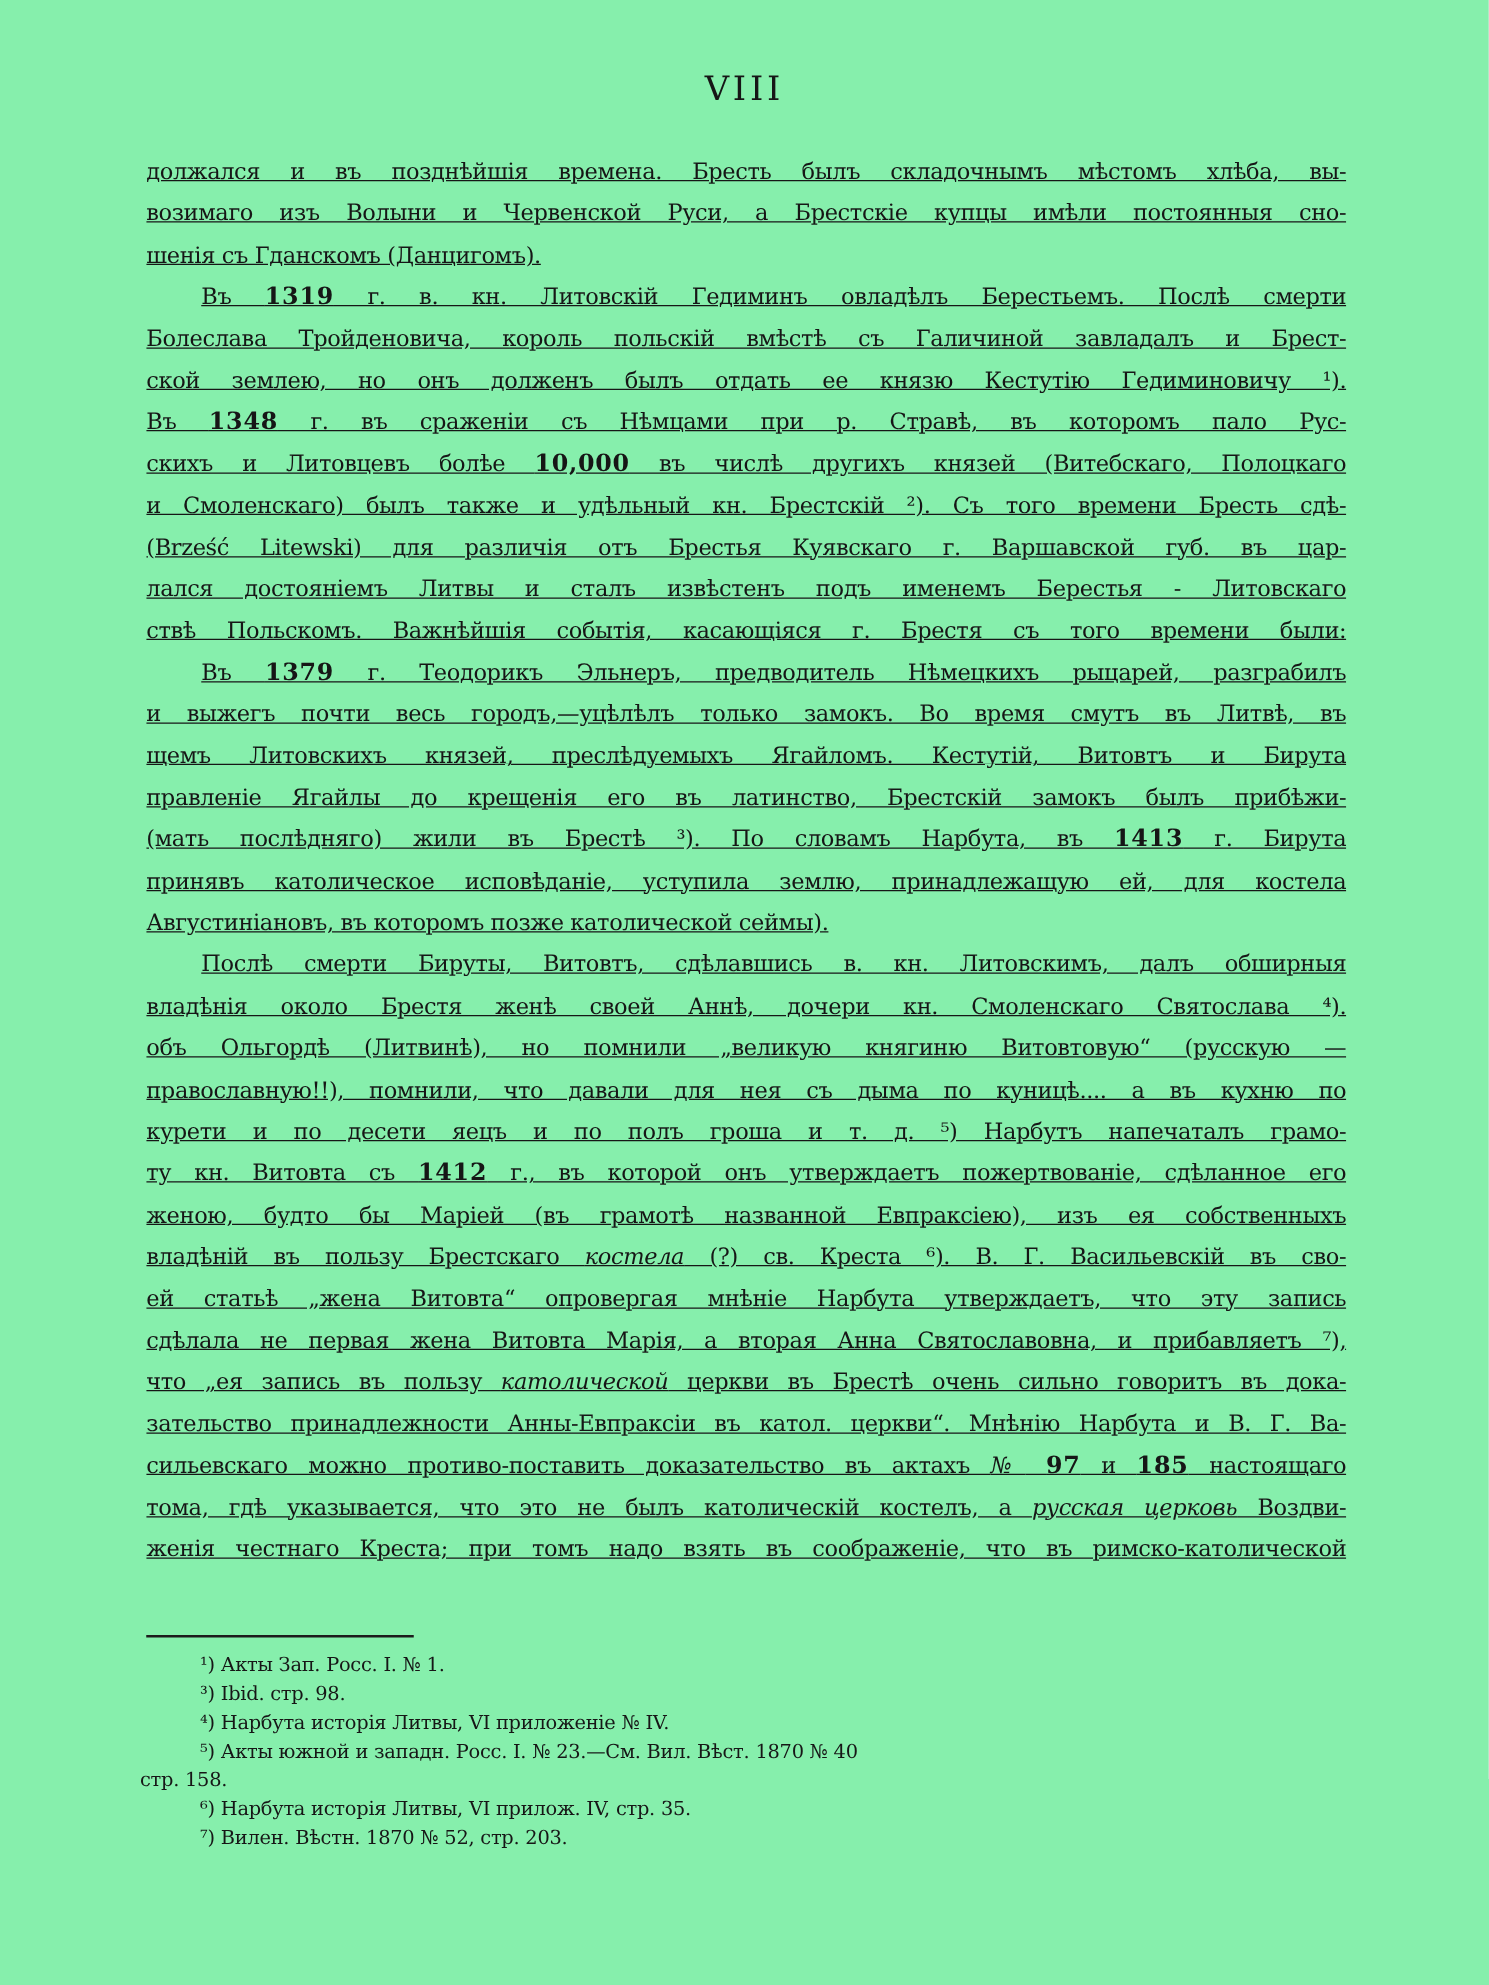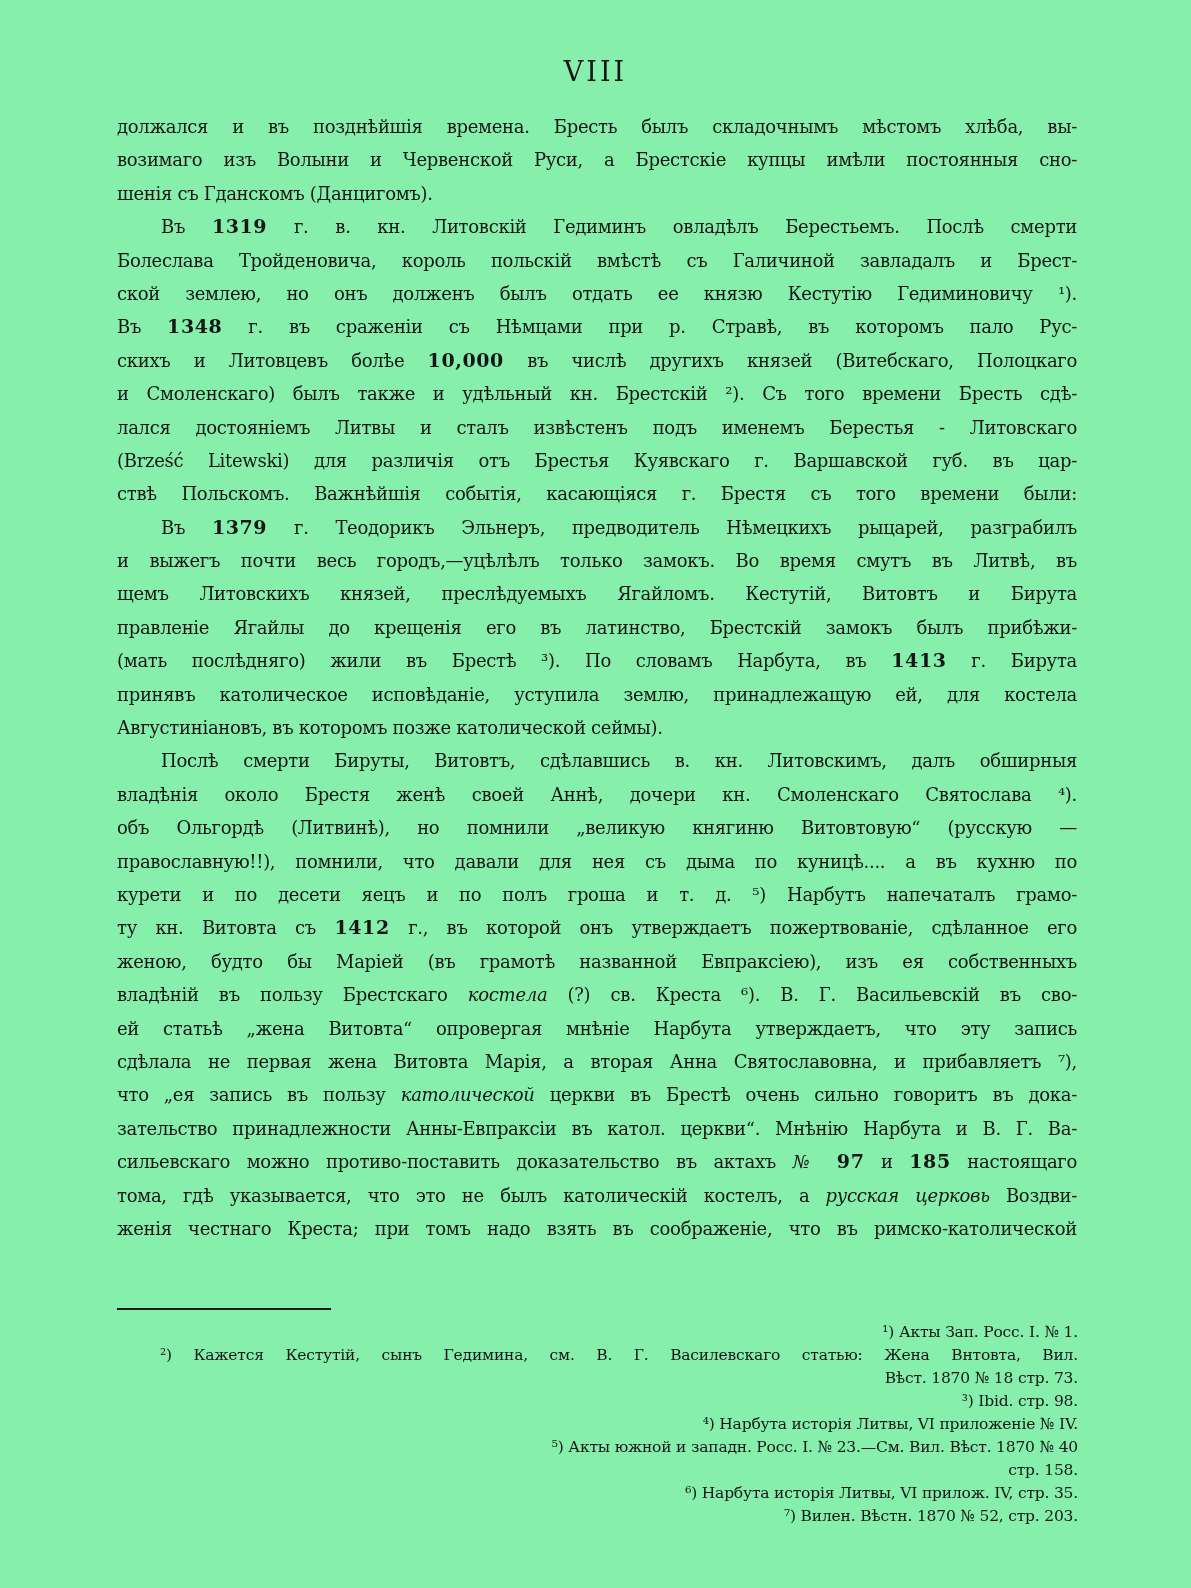--- a/index.html
+++ b/index.html
@@ -10,21 +10,21 @@
     font-family:"DejaVu Serif", serif;
     color:#161616;
     overflow:hidden;
     margin:0 auto;
   }
   .pagenum{
     position:absolute;top:56px;left:0;width:100%;
     text-align:center;font-size:27px;letter-spacing:3px;
   }
   .body-text{
-    position:absolute;left:117px;top:110px;width:960px;
+    position:absolute;left:117px;top:121px;width:960px;text-decoration:underline;
   }
   .paragraph{margin:0;padding:0;}
   .line{
     height:33.4px;line-height:33.4px;
     font-size:18px;letter-spacing:-0.3px;
     text-align:justify;text-align-last:justify;
     overflow:hidden;white-space:normal;
   }
   .line.indent{text-indent:44px;}
   .line.short{text-align-last:left;}
@@ -32,21 +32,21 @@
   .line i{font-style:italic;}
   .fnrule{
     position:absolute;left:117px;top:1308px;width:214px;height:0;
     border-top:2px solid #1c1c1c;
   }
   .footnotes{
     position:absolute;left:112px;top:1321px;width:966px;
   }
   .fline{
     line-height:23px;font-size:15.5px;letter-spacing:-0.2px;
-    text-align:right;overflow:hidden;height:23px;
+    text-align:left;overflow:hidden;height:23px;
   }
   .fline.indent{text-indent:48px;}
   .fline.just{text-align:justify;text-align-last:justify;}
 </style>
 </head>
 <body>
 
 <div class="page">
   <div class="pagenum">VIII</div>
   <div class="body-text" id="body-text">
@@ -55,22 +55,22 @@
         <div class="line">возимаго изъ Волыни и Червенской Руси, а Брестскіе купцы имѣли постоянныя сно-</div>
         <div class="line short">шенія съ Гданскомъ (Данцигомъ).</div>
       </div>
       <div class="paragraph">
         <div class="line indent">Въ <b>1319</b> г. в. кн. Литовскій Гедиминъ овладѣлъ Берестьемъ.  Послѣ смерти</div>
         <div class="line">Болеслава Тройденовича, король польскій вмѣстѣ съ Галичиной завладалъ и Брест-</div>
         <div class="line">ской землею, но онъ долженъ былъ отдать ее князю Кестутію Гедиминовичу ¹).</div>
         <div class="line">Въ <b>1348</b> г. въ сраженіи съ Нѣмцами при р. Стравѣ, въ которомъ пало Рус-</div>
         <div class="line">скихъ и Литовцевъ болѣе <b>10,000</b> въ числѣ другихъ князей (Витебскаго, Полоцкаго</div>
         <div class="line">и Смоленскаго) былъ также и удѣльный кн. Брестскій ²).  Съ того времени Бресть сдѣ-</div>
+        <div class="line">(Brześć Litewski) для различія отъ Брестья Куявскаго г. Варшавской губ. въ цар-</div>
         <div class="line">лался достояніемъ Литвы и сталъ извѣстенъ подъ именемъ Берестья - Литовскаго</div>
-        <div class="line">(Brześć Litewski) для различія отъ Брестья Куявскаго г. Варшавской губ. въ цар-</div>
         <div class="line">ствѣ Польскомъ.  Важнѣйшія событія, касающіяся г. Брестя съ того времени были:</div>
       </div>
       <div class="paragraph">
         <div class="line indent">Въ <b>1379</b> г. Теодорикъ Эльнеръ, предводитель Нѣмецкихъ рыцарей, разграбилъ</div>
         <div class="line">и выжегъ почти весь городъ,—уцѣлѣлъ только замокъ. Во время смутъ въ Литвѣ, въ</div>
         <div class="line">щемъ Литовскихъ князей, преслѣдуемыхъ Ягайломъ.  Кестутій, Витовтъ и Бирута</div>
         <div class="line">правленіе Ягайлы до крещенія его въ латинство, Брестскій замокъ былъ прибѣжи-</div>
         <div class="line">(мать послѣдняго) жили въ Брестѣ ³).  По словамъ Нарбута, въ <b>1413</b> г. Бирута</div>
         <div class="line">принявъ католическое исповѣданіе, уступила землю, принадлежащую ей, для костела</div>
         <div class="line short">Августиніановъ, въ которомъ позже католической сеймы).</div>
@@ -92,24 +92,20 @@
         <div class="line">тома, гдѣ указывается, что это не былъ католическій костелъ, а <i>русская церковь</i> Воздви-</div>
         <div class="line">женія честнаго Креста; при томъ надо взять въ соображеніе, что  въ римско-католической</div>
       </div>
     </div>
   <div class="fnrule"></div>
   <div class="footnotes" id="footnotes">
       <div>
         <div class="fline indent">¹) Акты Зап. Росс. I. № 1.</div>
       </div>
       <div>
-        <div class="fline indent just">²) Кажется Кестутій, сынъ Гедимина, см. В. Г. Василевскаго статью: Жена Внтовта, Вил.</div>
-        <div class="fline">Вѣст. 1870 № 18 стр. 73.</div>
-      </div>
-      <div>
         <div class="fline indent">³) Ibid. стр. 98.</div>
       </div>
       <div>
         <div class="fline indent">⁴) Нарбута исторія Литвы, VI приложеніе № IV.</div>
       </div>
       <div>
         <div class="fline indent">⁵) Акты южной и западн. Росс. I. № 23.—См. Вил. Вѣст. 1870 № 40</div>
         <div class="fline">стр. 158.</div>
       </div>
       <div>

